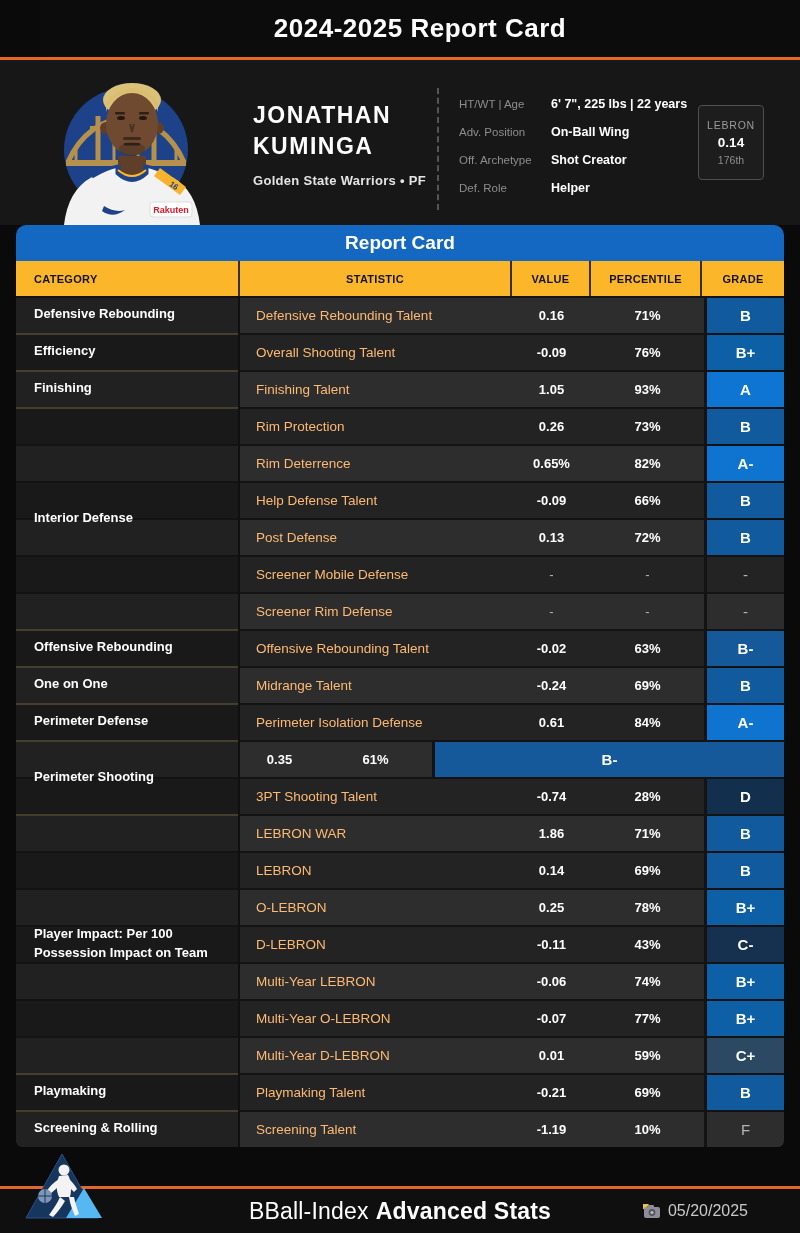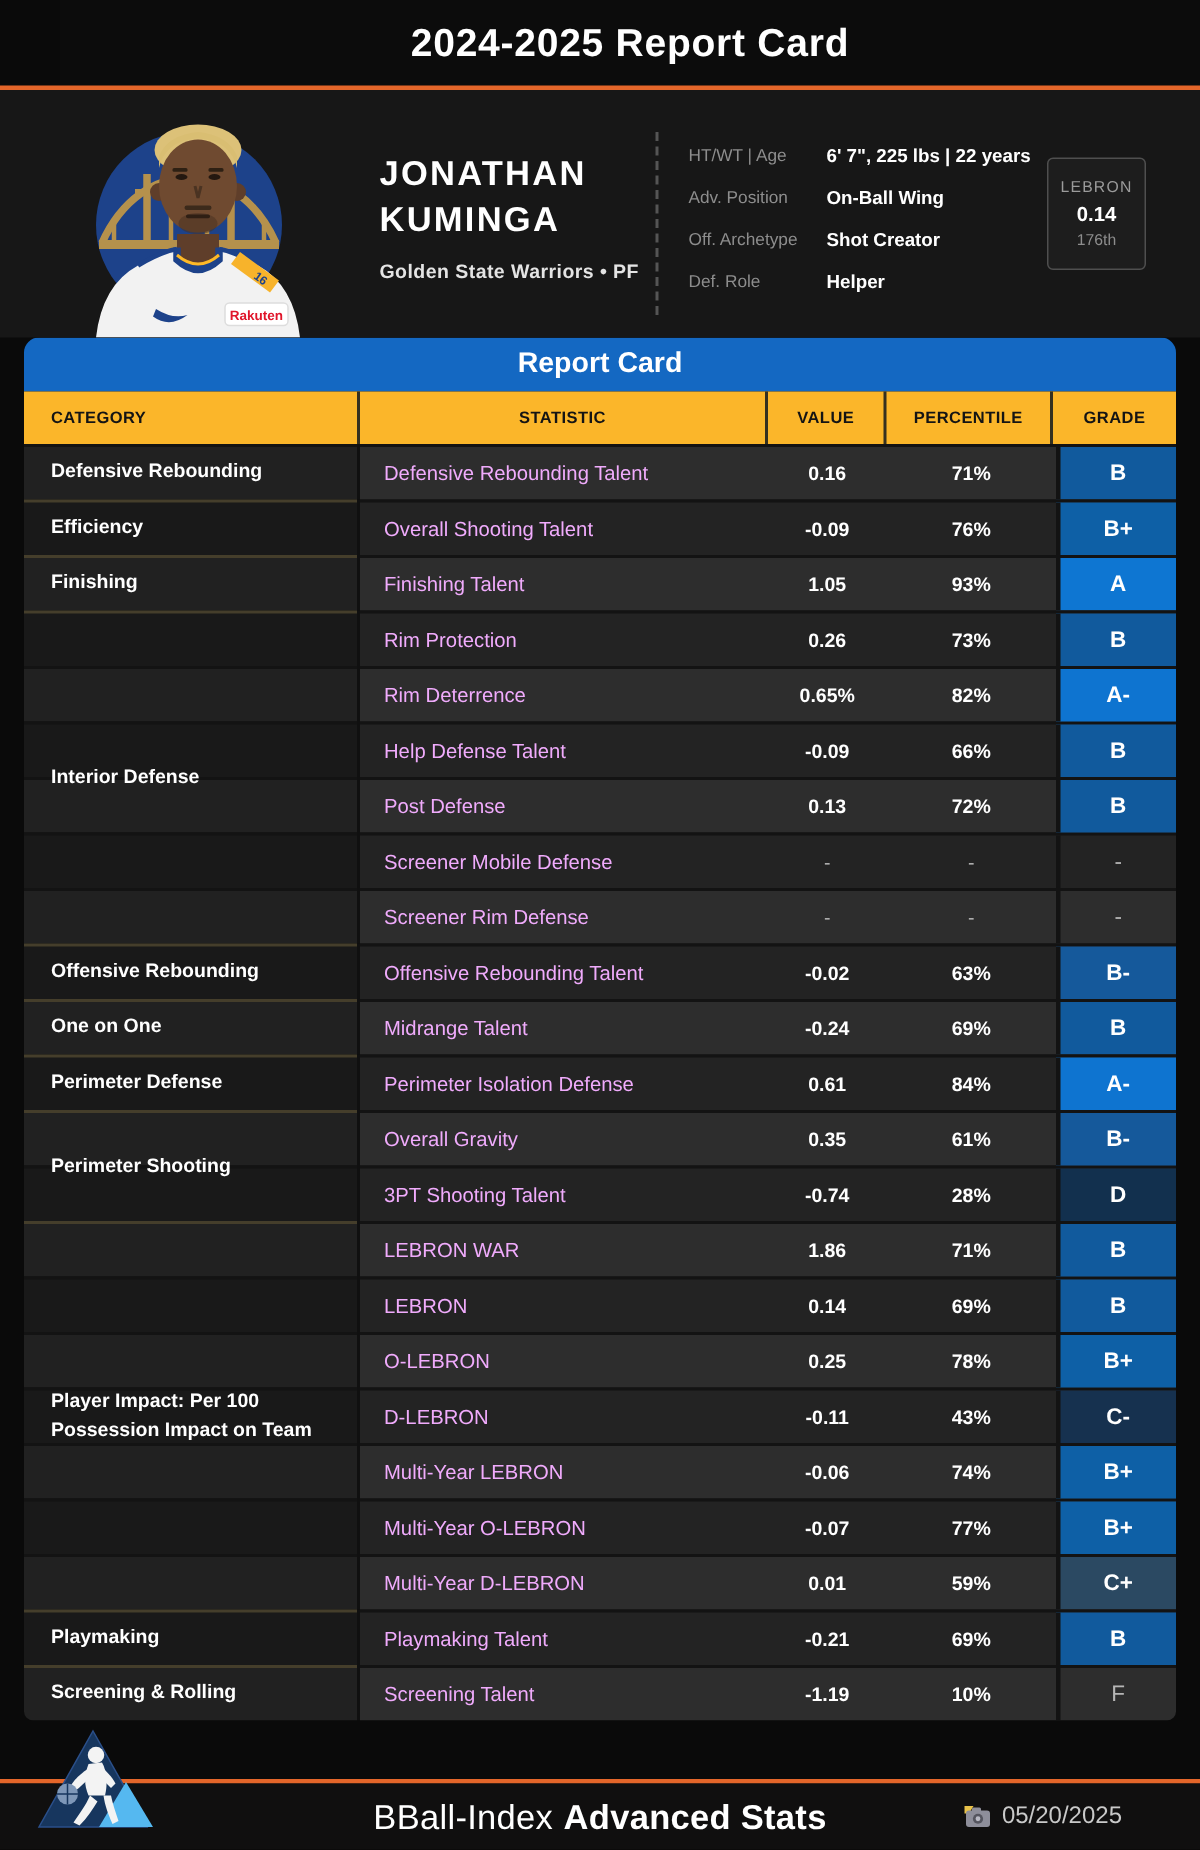--- a/index.html
+++ b/index.html
@@ -47,21 +47,21 @@
   .cat-stripe.light{background:#212121;}
   .cat-stripe.dark{background:#191919;}
   .cat-stripe.group-start{border-top-color:#453e2b;}
   .cat-label{position:absolute;inset:0;display:flex;align-items:center;
     padding:0 14px 0 18px;color:#ffffff;font-weight:bold;font-size:13px;line-height:1.45;}
   .rows-wrap{flex:1;min-width:0;}
   .body-row{display:flex;height:37px;box-sizing:border-box;border-top:2px solid #131313;}
   .body-row.light{background:#2D2D2D;}
   .body-row.dark{background:#232323;}
   .cell{display:flex;align-items:center;box-sizing:border-box;}
-  .cell.statistic{width:272px;padding-left:16px;color:#f0abfc;font-size:13.5px;}
+  .cell.statistic{width:272px;padding-left:16px;color:#fdba74;font-size:13.5px;}
   .cell.value{width:79px;justify-content:center;color:#ffffff;font-weight:bold;font-size:13px;}
   .cell.percentile{width:113px;justify-content:center;color:#ffffff;font-weight:bold;font-size:13px;}
   .cell.grade{flex:1;justify-content:center;color:#ffffff;font-weight:bold;font-size:15px;border-left:3px solid #131313;}
   .cell .dash, .cell.dash{color:#b5b5b5;font-weight:normal;}
   
   .bottom-space{height:39px;background:#0a0a0a;}
   .footer{height:44px;background:#100f0f;position:relative;display:flex;align-items:center;justify-content:center;}
   .brand{color:#ffffff;font-size:23px;letter-spacing:.2px;}
   .brand .light{font-weight:normal;}
   .brand .bold{font-weight:bold;margin-left:7px;}
@@ -299,21 +299,20 @@
         </div>
       </div>
       <div class="group">
         <div class="cat-cell">
           <div class="cat-stripe light group-start"></div>
           <div class="cat-stripe dark"></div>
           <div class="cat-label">Perimeter Shooting</div>
         </div>
         <div class="rows-wrap">
           <div class="body-row light">
-            <div class="cell statistic">Overall Gravity</div>
             <div class="cell value">0.35</div>
             <div class="cell percentile">61%</div>
             <div class="cell grade" style="background: rgb(21, 89, 155);">B-</div>
           </div>
           <div class="body-row dark">
             <div class="cell statistic">3PT Shooting Talent</div>
             <div class="cell value">-0.74</div>
             <div class="cell percentile">28%</div>
             <div class="cell grade" style="background: rgb(18, 48, 78);">D</div>
           </div>

